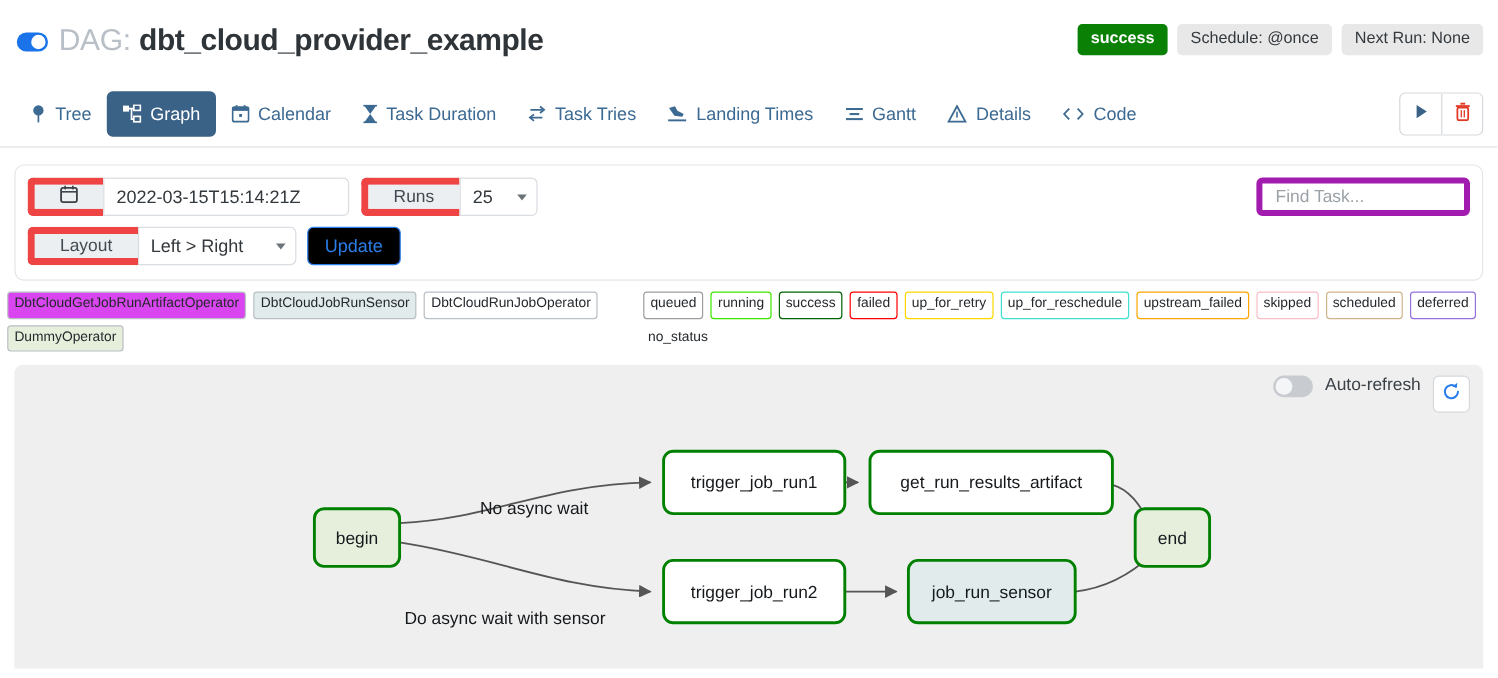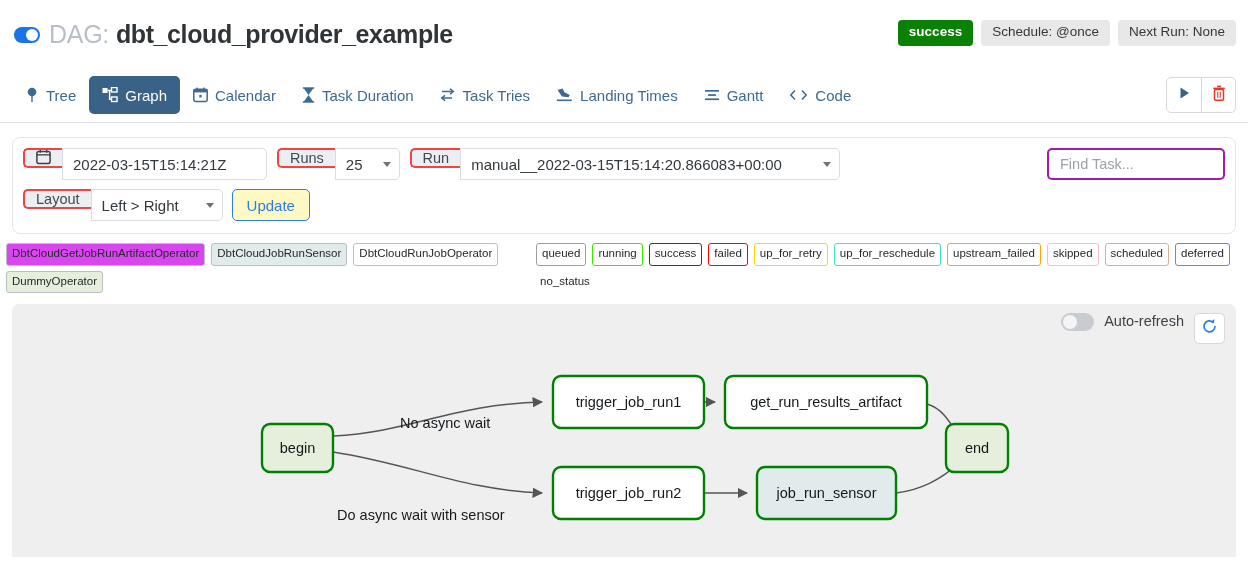--- a/index.html
+++ b/index.html
@@ -111,26 +111,26 @@
     border: 1px solid #e3e6e8;
     border-radius: 8px;
     padding: 10px 10px 12px;
     background: #ffffff;
   }
   .filter-row { display: flex; align-items: center; position: relative; }
   .filter-row + .filter-row { margin-top: 9px; }
   .grp { display: flex; align-items: stretch; }
   .addon {
     background: #eceff1;
-    border: 2px solid #ef4444;
+    border: 6px solid #ef4444;
     color: #414a52;
     font-size: 14.5px;
     display: flex; align-items: center;
-    padding: 0 11px;
-    height: 20px;
+    padding: 0 21px;
+    height: 32px;
     white-space: nowrap;
   }
   .addon.left { border-radius: 5px 0 0 5px; border-right: none; }
   .ctl {
     border: 1px solid #d9dde1;
     background: #ffffff;
     height: 32px;
     font-size: 15px;
     color: #33383d;
     font-family: "Liberation Sans", sans-serif;
@@ -150,34 +150,34 @@
   }
   .date-val { min-width: 205px; }
   .run-val { min-width: 380px; }
   .runs-val { min-width: 62px; }
   .layout-val { min-width: 132px; }
   .btn-update {
     margin-left: 9px;
     height: 32px;
     border: 1px solid #2b7de9;
     border-radius: 5px;
-    background: #fef9c3;
+    background: #000000;
     color: #2b7de9;
     font-size: 15px;
     padding: 0 14px;
     display: flex; align-items: center;
     cursor: pointer;
     font-family: "Liberation Sans", sans-serif;
   }
   .find-task {
     position: absolute;
     right: 0;
     width: 178px;
     height: 32px;
-    border: 2px solid #a21caf;
+    border: 5px solid #a21caf;
     border-radius: 5px;
     background: #fff;
     display: flex; align-items: center;
     padding: 0 11px;
     color: #9aa1a7;
     font-size: 14.5px;
   }
 
   
   .legend-wrap {
@@ -341,20 +341,29 @@
     <span>
       <svg width="16" height="16" viewBox="0 0 16 16">
           <rect x="1" y="3" width="14" height="1.7" fill="#3d6a92"></rect>
           <rect x="4" y="7.2" width="8" height="1.7" fill="#3d6a92"></rect>
           <rect x="1" y="11.4" width="14" height="1.7" fill="#3d6a92"></rect>
         </svg>
     </span>
     <span>Gantt</span>
   </div>
 
+  <div class="tab">
+    <span>
+      <svg width="17" height="16" viewBox="0 0 17 16">
+          <path d="M8.5 1.5 L15.5 14.3 H1.5 Z" fill="none" stroke="#3d6a92" stroke-width="1.5"></path>
+          <rect x="7.85" y="6" width="1.3" height="5" fill="#3d6a92"></rect>
+        </svg>
+    </span>
+    <span>Details</span>
+  </div>
 
   <div class="tab">
     <span>
       <svg width="19" height="16" viewBox="0 0 19 16">
           <path d="M6 3.5 L1.8 8 L6 12.5" fill="none" stroke="#3d6a92" stroke-width="1.5"></path>
           <path d="M13 3.5 L17.2 8 L13 12.5" fill="none" stroke="#3d6a92" stroke-width="1.5"></path>
         </svg>
     </span>
     <span>Code</span>
   </div>
@@ -399,27 +408,20 @@
     </div>
 
     <div class="grp" style="margin-left:10px">
       <div class="addon left">Runs</div>
       <div class="ctl rounded-r sel runs-val">
         <span>25</span>
         <span class="chev"></span>
       </div>
     </div>
 
-    <div class="grp" style="margin-left:10px">
-      <div class="addon left">Run</div>
-      <div class="ctl rounded-r sel run-val">
-        <span>manual__2022-03-15T15:14:20.866083+00:00</span>
-        <span class="chev"></span>
-      </div>
-    </div>
 
     <div class="find-task" title="Find Task...">
       <span>Find Task...</span>
     </div>
   </div>
 
   <div class="filter-row">
     <div class="grp">
       <div class="addon left">Layout</div>
       <div class="ctl rounded-r sel layout-val">

